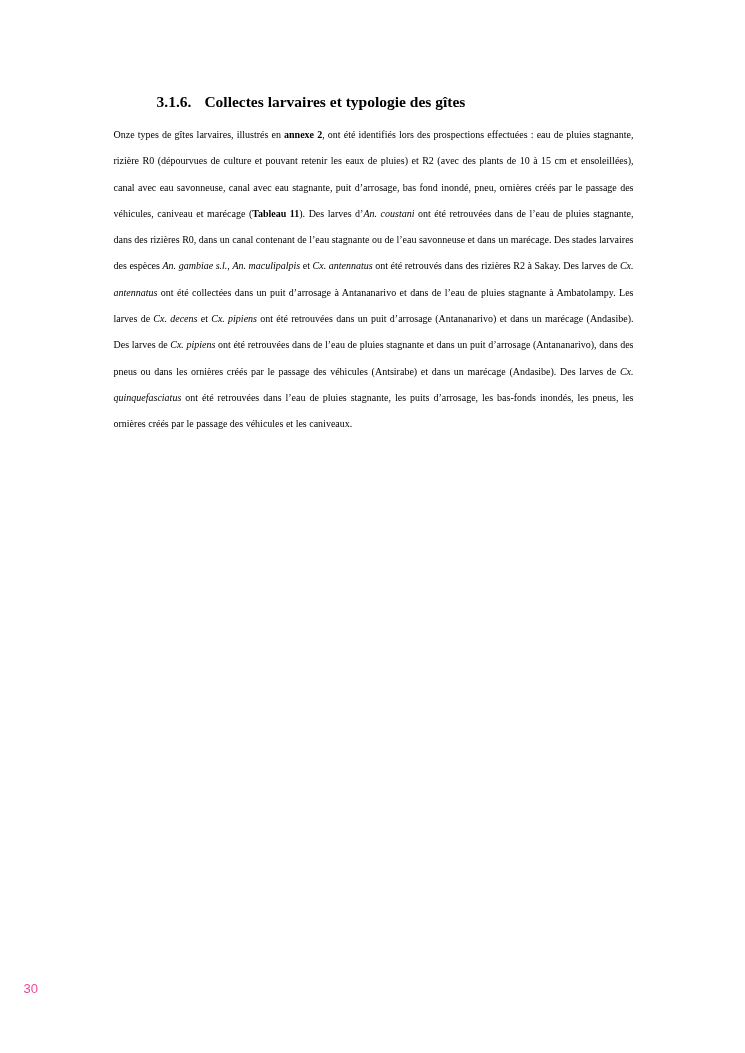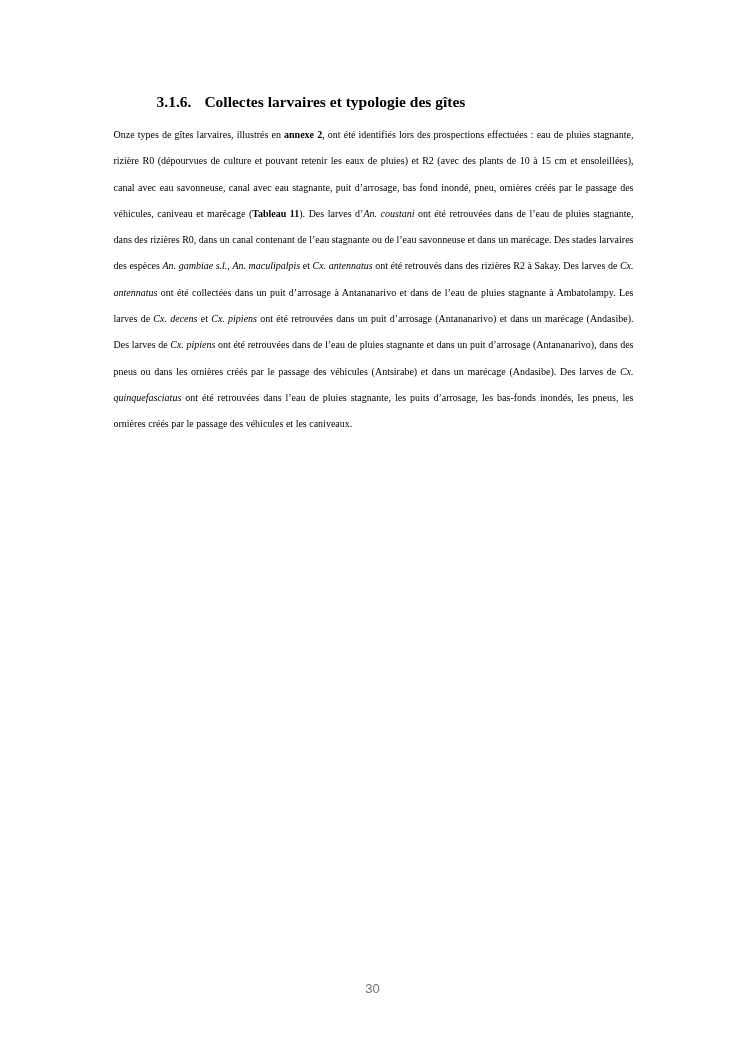--- a/index.html
+++ b/index.html
@@ -42,24 +42,23 @@
     text-justify: inter-word;
   }
   .seg-normal { font-style: normal; font-weight: normal; }
   .seg-bold   { font-weight: bold; }
   .seg-italic { font-style: italic; }
   .page-number {
     position: absolute;
     left: 0;
     right: 0;
     bottom: 62px;
-    text-align: center;
     font-family: "Liberation Sans", sans-serif;
     font-size: 13px;
-    color: #737373;
+    color: #ec4899;
   }
 </style>
 </head>
 <body>
 
 <div class="page">
   <div class="content">
     <h3 class="section-heading">
       <span class="heading-number">3.1.6.</span><span>Collectes larvaires et typologie des gîtes</span>
     </h3>

